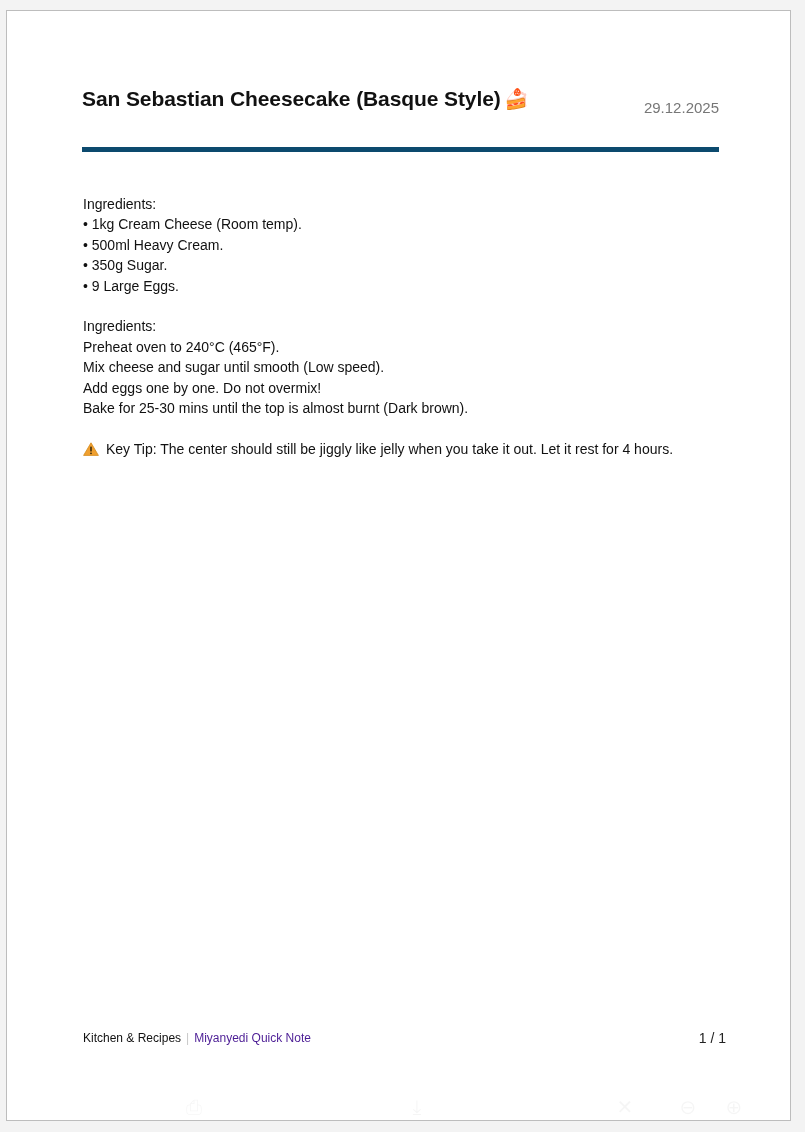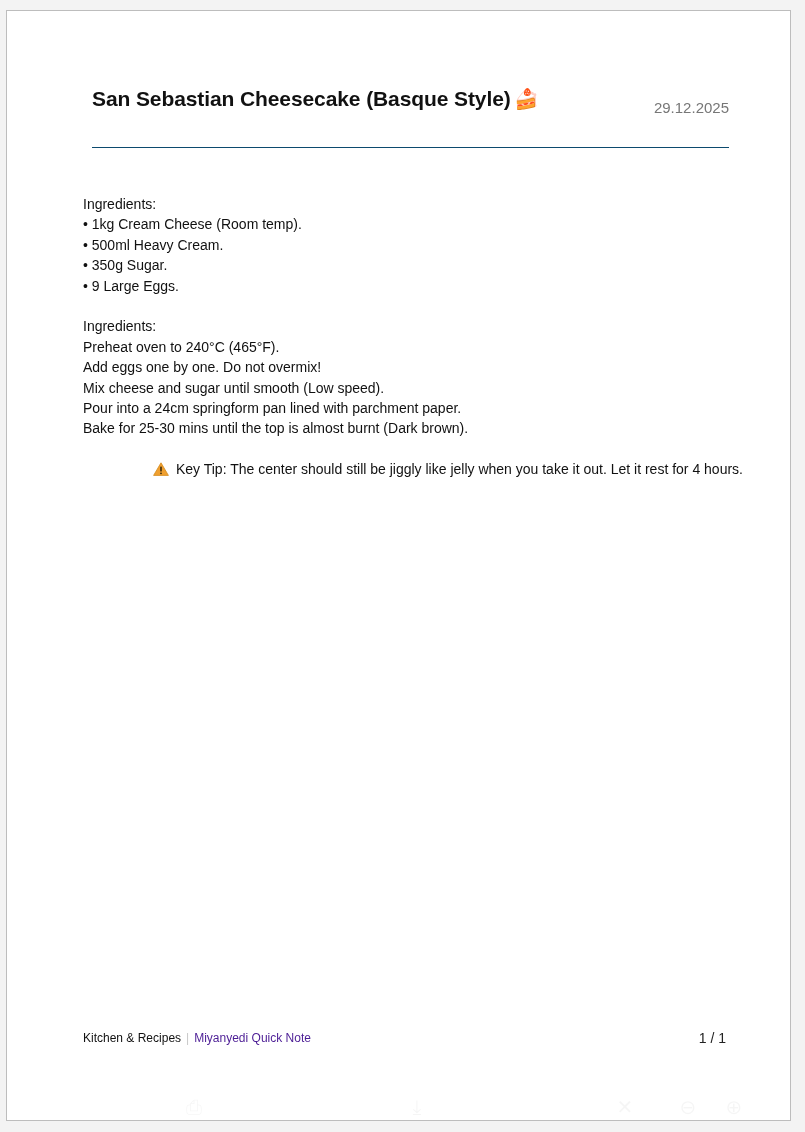--- a/index.html
+++ b/index.html
@@ -14,24 +14,24 @@
   .page {
     position: absolute;
     left: 6px; top: 10px;
     width: 785px; height: 1111px;
     background: #ffffff;
     border: 1px solid #bdbdbd;
     box-sizing: border-box;
   }
   .header {
     position: absolute;
-    left: 85px; top: 76px;
+    left: 75px; top: 76px;
     width: 637px;
     height: 60px;
-    border-bottom: 1px solid #0c4a6e;
+    border-bottom: 5px solid #0c4a6e;
   }
   .title {
     position: absolute; left: 0; top: 0;
     font-size: 21px; font-weight: 600;
     color: #111;
     letter-spacing: -0.1px;
     white-space: nowrap;
   }
   .title .emoji { font-size: 20px; margin-left: 4px; }
   .date {
@@ -41,21 +41,21 @@
   .content {
     position: absolute;
     left: 76px; top: 183px;
     width: 660px;
     font-size: 14px;
     line-height: 20.4px;
     color: #111;
   }
   .content .line { white-space: nowrap; }
   .content .gap { height: 20.4px; }
-  .tip { display: flex; align-items: center; justify-content: flex-end; }
+  .tip { display: flex; align-items: center; }
   .tip .warn {
     display: inline-block; width: 16px; height: 14px; margin-right: 7px;
   }
   .footer-left {
     position: absolute; left: 76px; top: 1020px;
     font-size: 12px; color: #111; white-space: nowrap;
   }
   .footer-left .sep { color: #c8c8c8; margin: 0 5px; }
   .footer-left .brand { color: #4c1d95; }
   .footer-right {
@@ -86,23 +86,22 @@
 
   <div class="content">
     <div class="line">Ingredients:</div>
     <div class="line">• 1kg Cream Cheese (Room temp).</div>
     <div class="line">• 500ml Heavy Cream.</div>
     <div class="line">• 350g Sugar.</div>
     <div class="line">• 9 Large Eggs.</div>
     <div class="gap"></div>
     <div class="line">Ingredients:</div>
     <div class="line">Preheat oven to 240°C (465°F).</div>
+    <div class="line">Mix cheese and sugar until smooth (Low speed).</div>
     <div class="line">Add eggs one by one. Do not overmix!</div>
-    <div class="line">Mix cheese and sugar until smooth (Low speed).</div>
-    <div class="line">Pour into a 24cm springform pan lined with parchment paper.</div>
     <div class="line">Bake for 25-30 mins until the top is almost burnt (Dark brown).</div>
     <div class="gap"></div>
     <div class="line tip">
       <svg class="warn" viewBox="0 0 16 14">
         <path d="M8 0.8 L15.4 13.4 L0.6 13.4 Z" fill="#f0a030" stroke="#d48a1c" stroke-width="0.8" stroke-linejoin="round"></path>
         <rect x="7.2" y="4.5" width="1.6" height="5" rx="0.6" fill="#3a2a10"></rect>
         <circle cx="8" cy="11.3" r="0.9" fill="#3a2a10"></circle>
       </svg>
       <span>Key Tip: The center should still be jiggly like jelly when you take it out. Let it rest for 4 hours.</span>
     </div>

